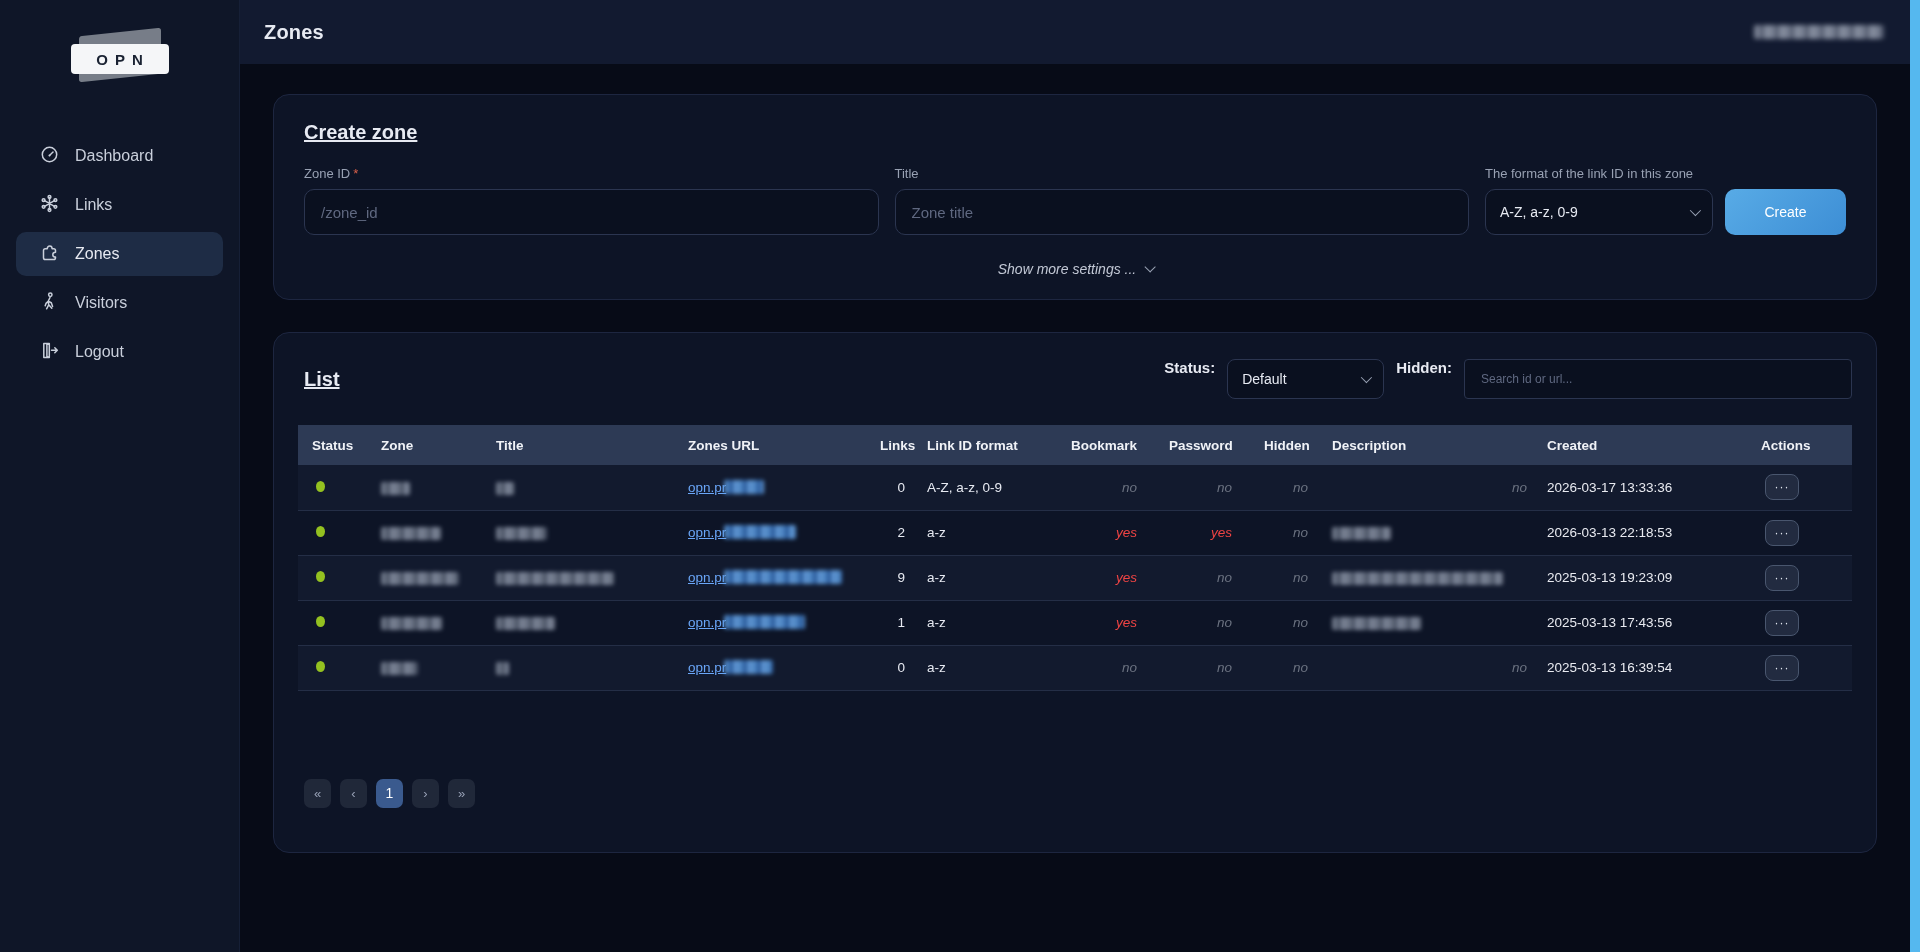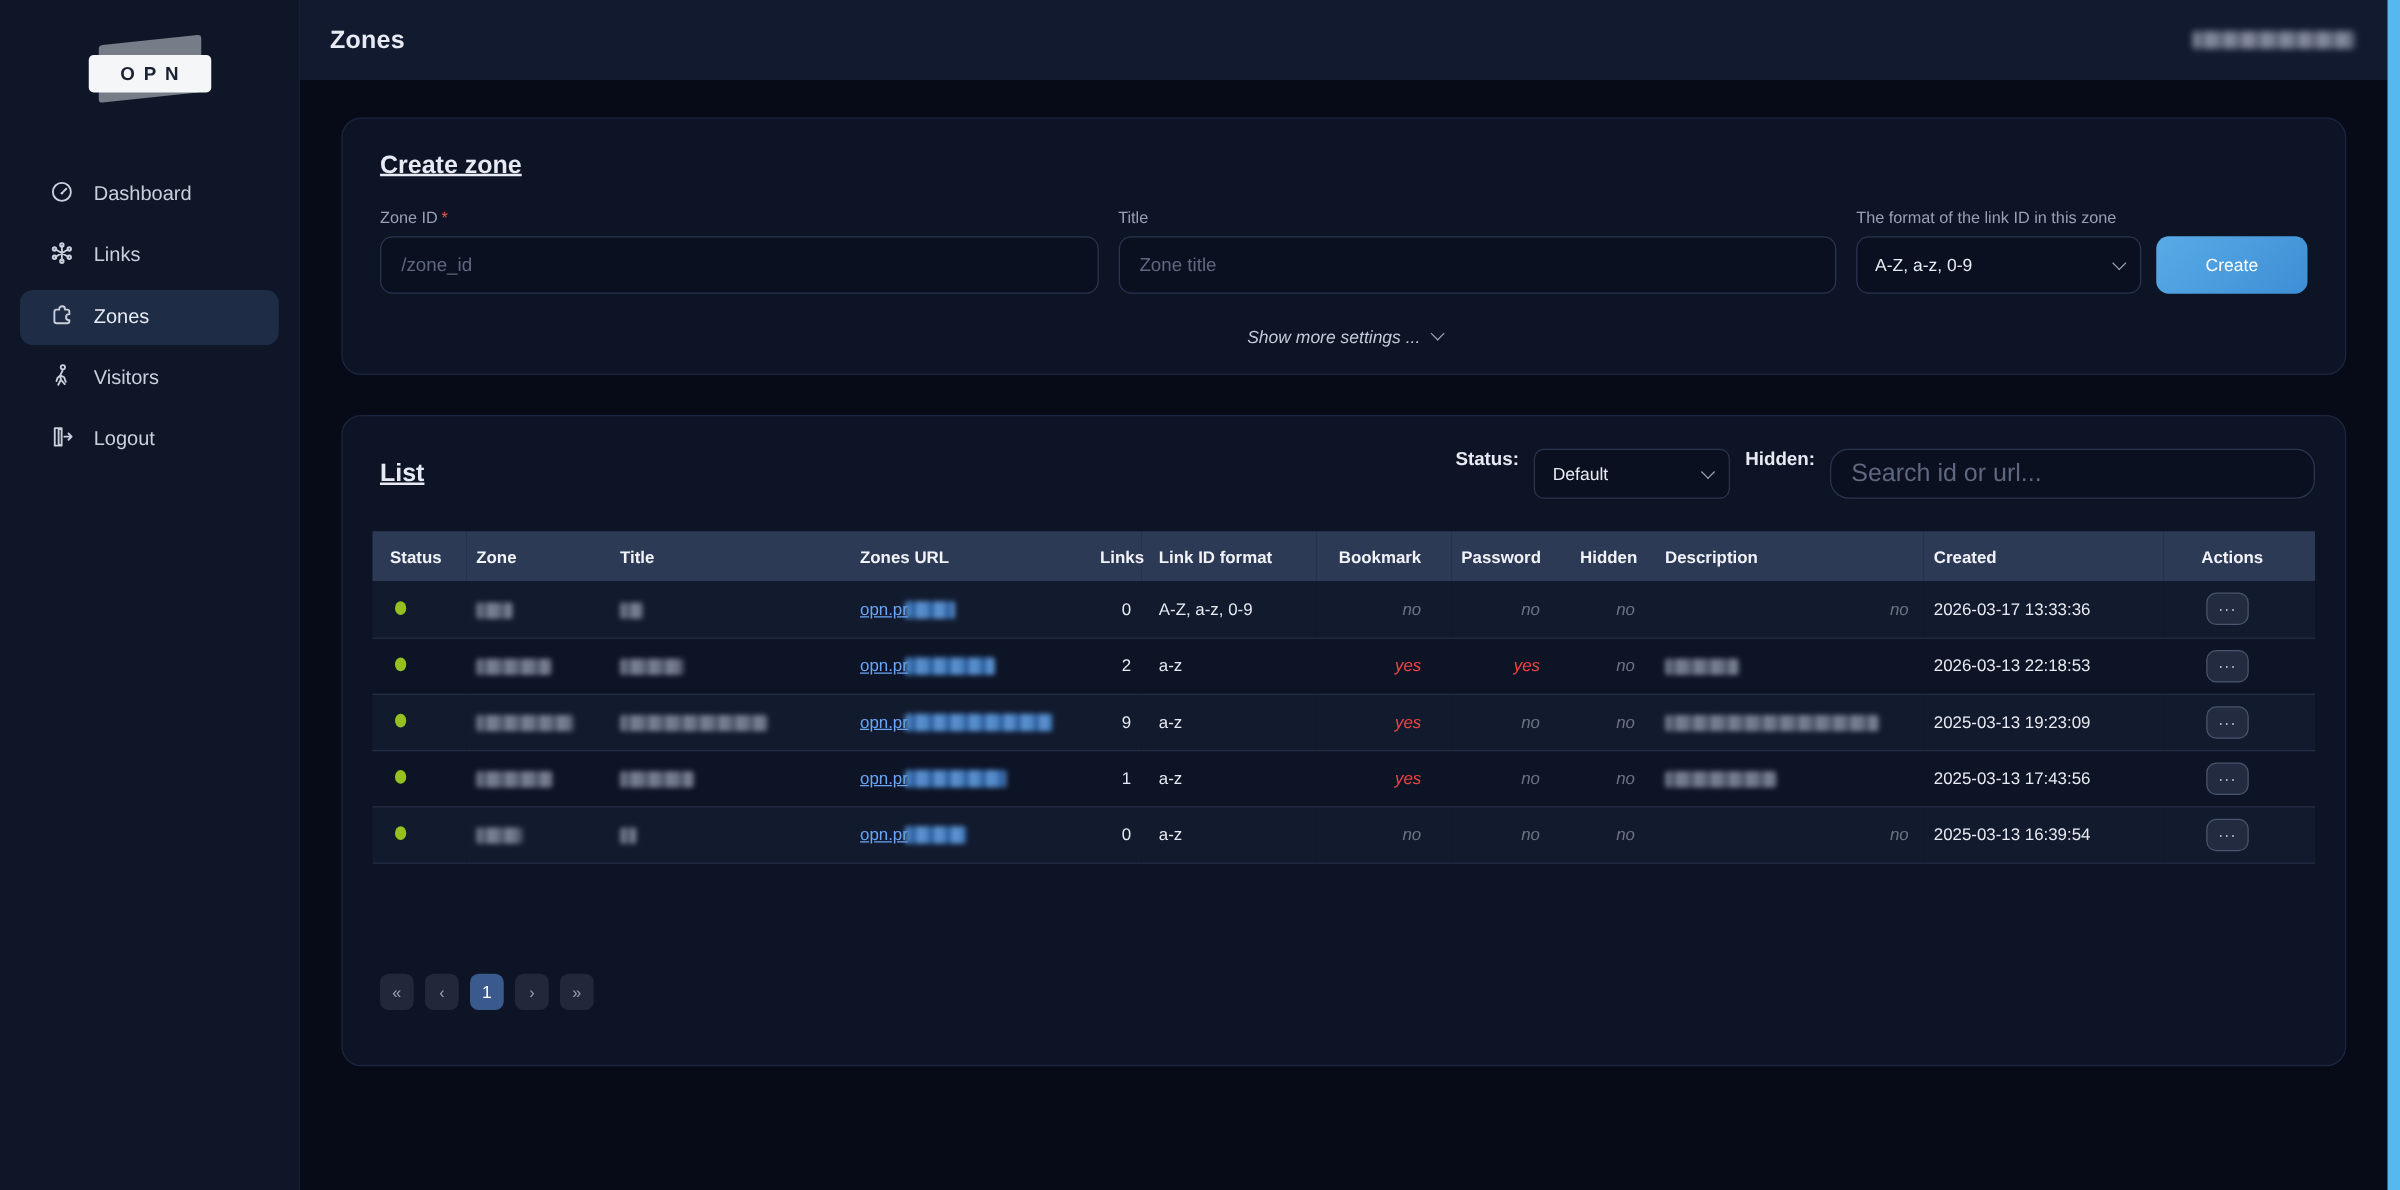--- a/index.html
+++ b/index.html
@@ -73,21 +73,21 @@
                justify-content:center; gap:8px; }
   .show-more .chev { transform:rotate(45deg) translateY(-3px); }
 
   
   .list-card { margin-top:32px; padding:26px 24px 28px 24px; height:521px; }
   .list-head { display:flex; align-items:center; }
   .list-head h2 { margin:0; padding-left:6px; }
   .list-controls { margin-left:auto; display:flex; align-items:flex-start; gap:12px; }
   .ctl-label { font-size:15px; font-weight:bold; color:#e7eaf2; }
   .status-select { width:157px; height:40px; border-radius:8px; }
-  .search-input { width:388px; height:40px; border-radius:15px; font-size:20px; }
+  .search-input { width:388px; height:40px; border-radius:4px; font-size:12px; }
 
   table { width:100%; border-collapse:collapse; table-layout:fixed; margin-top:26px; }
   thead th { background:#2d3a55; height:40px; font-size:13.5px; font-weight:bold;
              color:#f0f2f7; text-align:left; padding:0 8px; }
   thead th:nth-child(1){ width:75px; padding-left:14px; }
   thead th:nth-child(2){ width:115px; }
   thead th:nth-child(3){ width:192px; }
   thead th:nth-child(4){ width:192px; }
   thead th:nth-child(5){ width:41px; text-align:right; }
   thead th:nth-child(6){ width:140px; padding-left:14px; }
@@ -106,21 +106,21 @@
   .r { text-align:right; }
   td.fmt { padding-left:14px; }
   td.flag, .flag { font-style:italic; }
   .flag.no  { color:#6b7280; }
   .flag.yes { color:#ef4444; }
   td.col-bookmark { padding-right:24px; }
   td.col-password { padding-right:24px; }
   td.col-hidden   { padding-right:16px; }
   td.desc .endno { display:block; text-align:right; padding-right:4px; }
   td.created { color:#e8eaf0; }
-  .zlink { text-decoration:none; cursor:pointer; display:inline-flex; align-items:flex-end; }
+  .zlink { text-decoration:none; cursor:pointer; display:inline-flex; align-items:flex-start; }
   .zlink .lk { color:#6aa6f8; font-size:13.5px; text-decoration:underline; }
   .blur { display:inline-block; height:13px; border-radius:2px; vertical-align:middle;
           background:repeating-linear-gradient(90deg,#7e8798 0 5px,#555e70 5px 9px,#8b94a6 9px 14px);
           filter:blur(2.2px); opacity:.85; }
   .blur.blue { height:14px; margin-left:-2px;
           background:repeating-linear-gradient(90deg,#5b9be0 0 5px,#2e66ad 5px 9px,#6aa8ec 9px 14px); }
   .dots { width:34px; height:26px; margin-left:26px; background:#222b40;
           border:1px solid #49566e; border-radius:8px; color:#dfe3ec; font-size:12px;
           line-height:1; cursor:pointer; letter-spacing:1px; }
 

